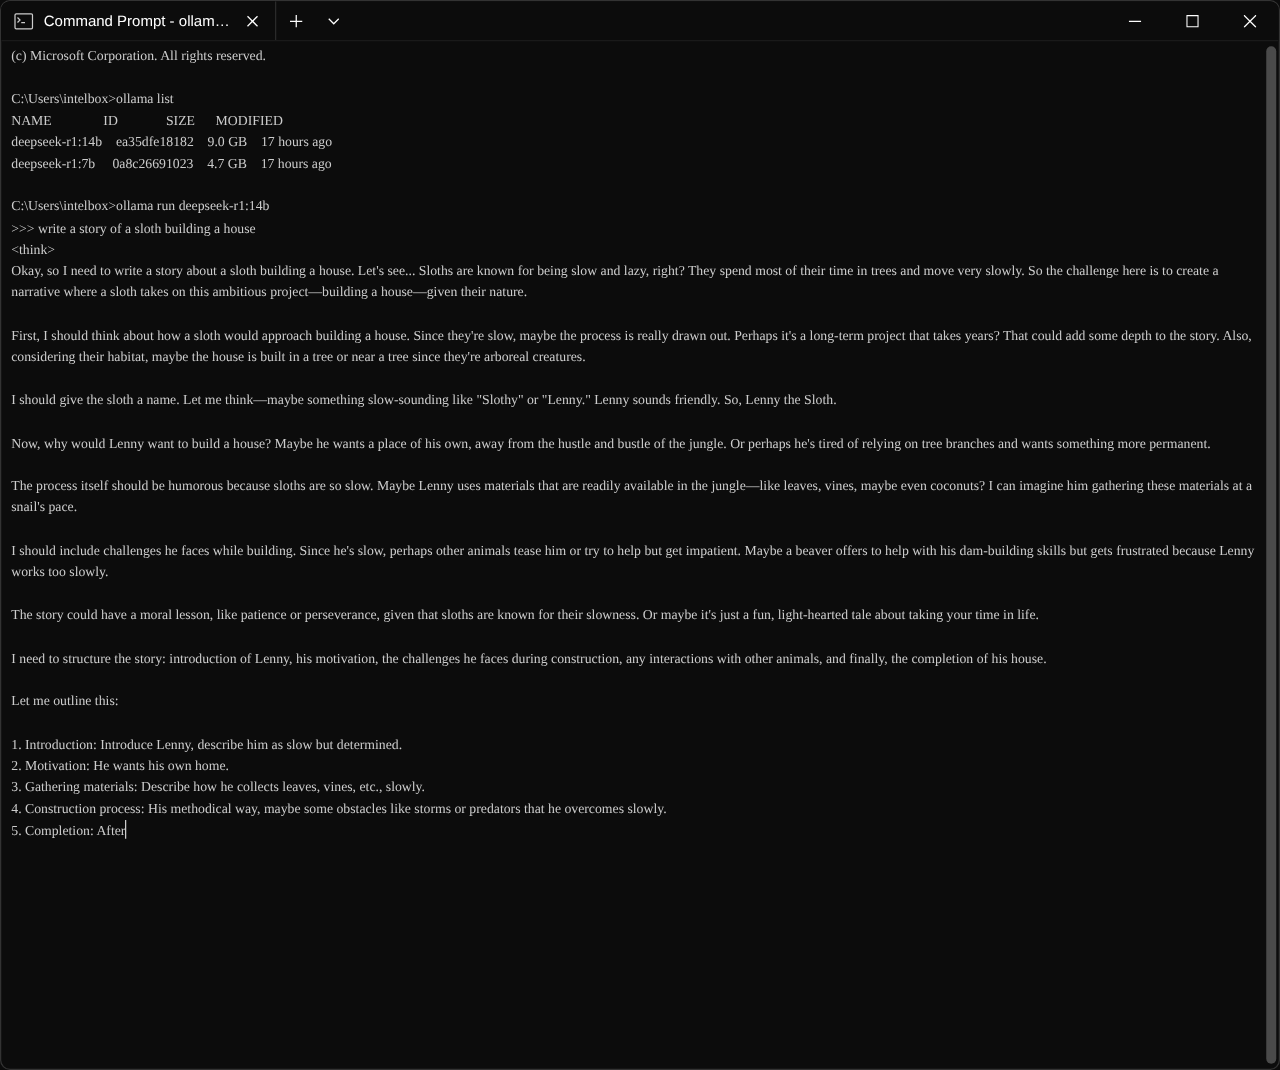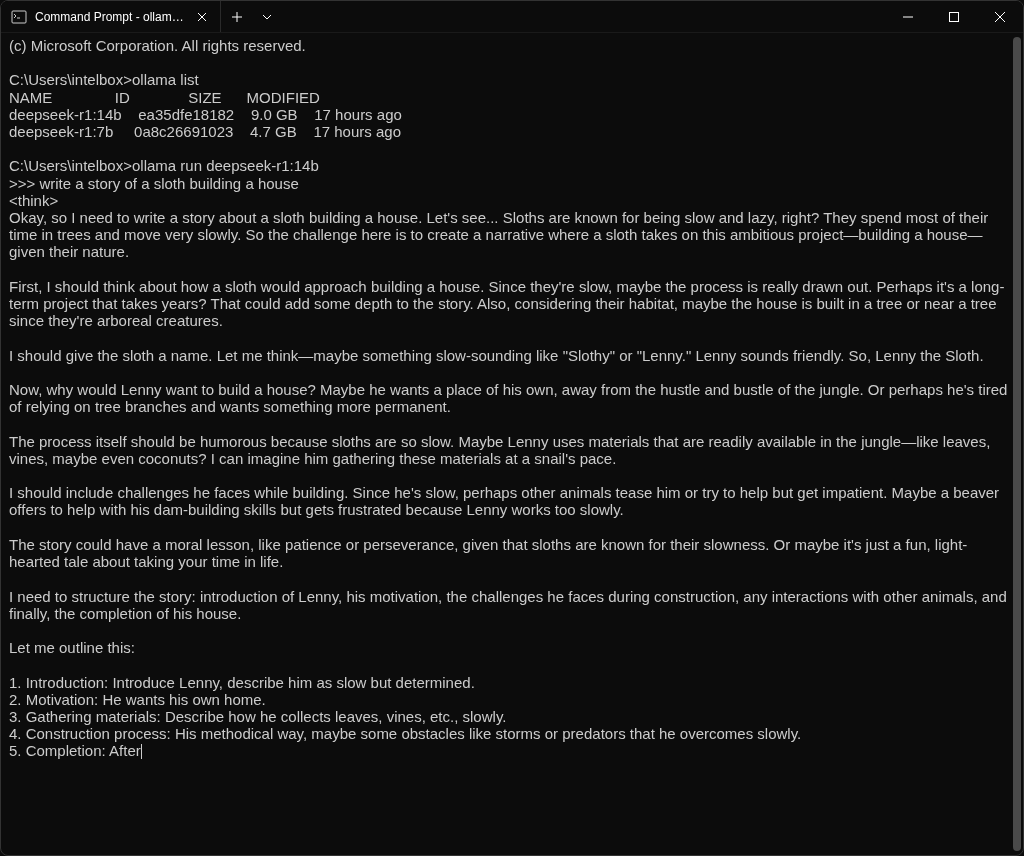--- a/index.html
+++ b/index.html
@@ -89,25 +89,25 @@
     height: 32px;
     display: flex;
     align-items: center;
     justify-content: center;
     color: #ffffff;
     cursor: pointer;
   }
   .terminal {
     padding: 4px 8px 8px 8px;
     color: #cccccc;
-    font-size: 15px;
+    font-size: 11px;
     line-height: 17.2px;
     white-space: pre-wrap;
     word-wrap: break-word;
-    font-family: Liberation Sans, sans-serif;
+    font-family: Liberation Serif, serif;
     height: calc(100% - 32px);
     overflow-y: auto;
     position: relative;
   }
   .scrollbar-track {
     position: absolute;
     right: 2px;
     top: 36px;
     width: 8px;
     height: calc(100% - 40px);

